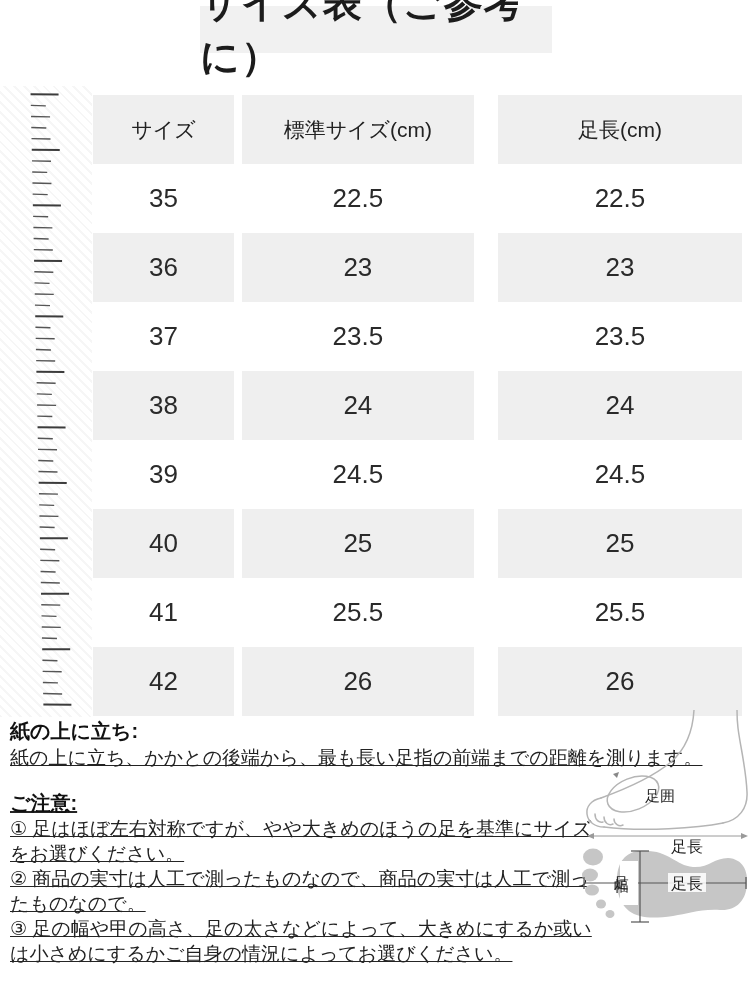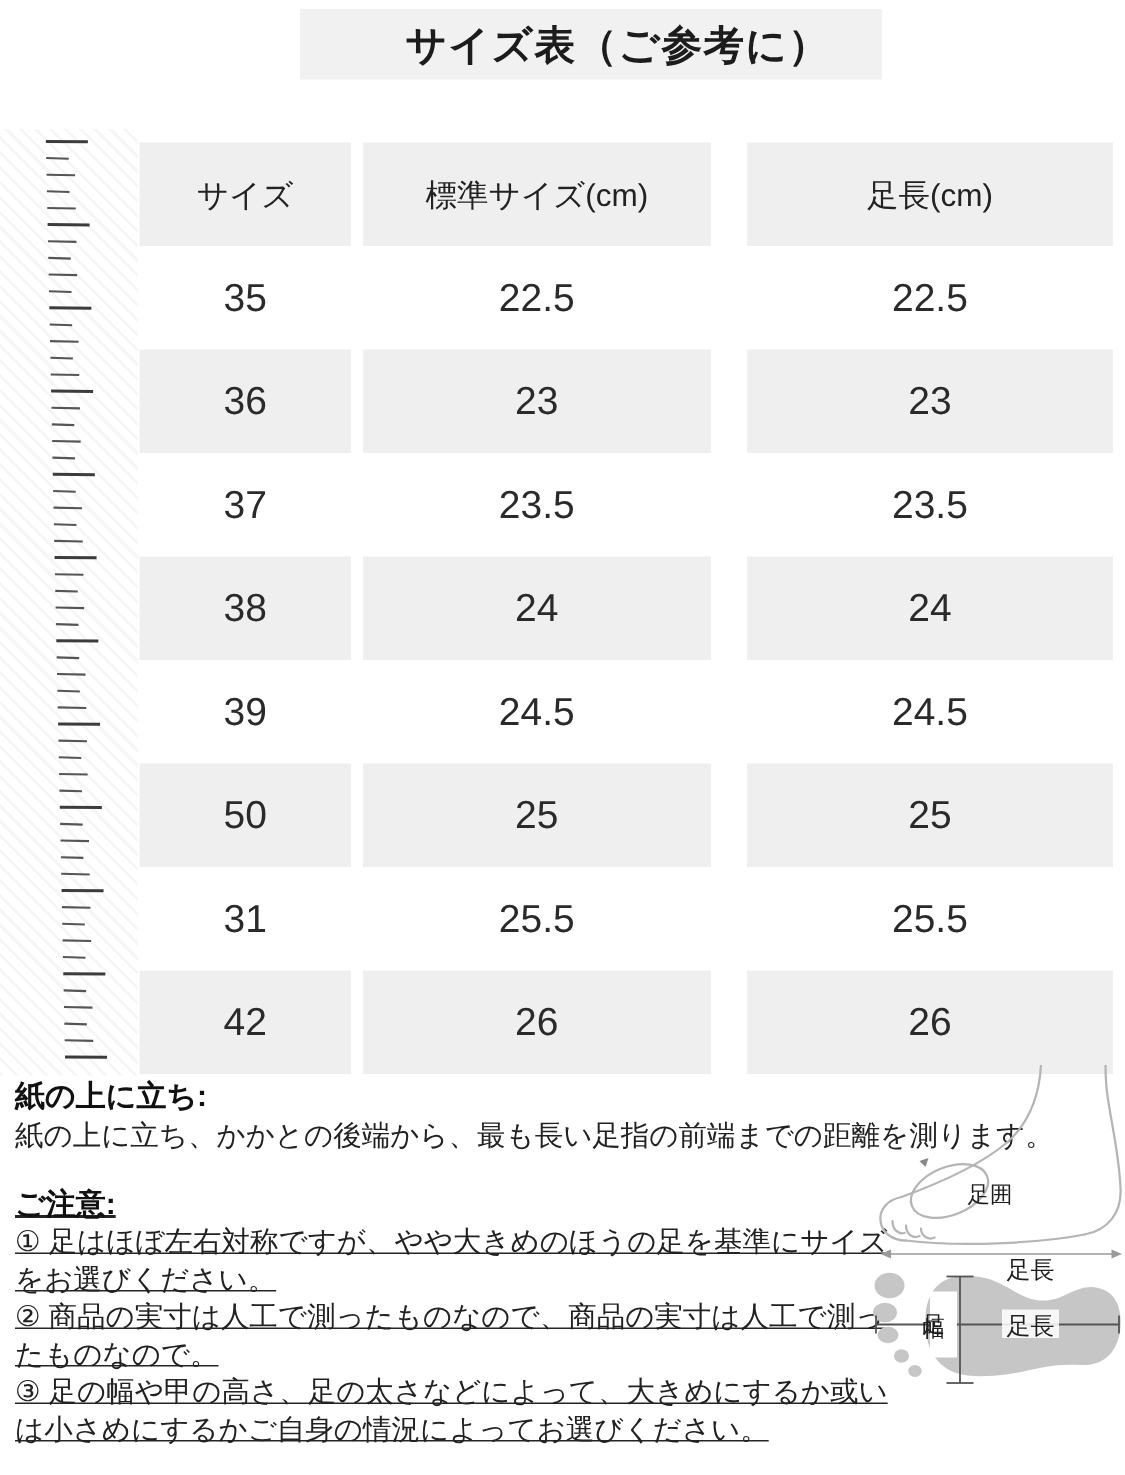--- a/index.html
+++ b/index.html
@@ -15,21 +15,21 @@
   .page{
     position:relative;width:750px;height:983px;overflow:hidden;
     background:#ffffff;color:var(--text);
     font-family:"Liberation Sans","DejaVu Sans",sans-serif;
   }
   
   .title-bar{
     position:absolute;left:200px;top:6px;width:352px;height:47px;
     background:var(--title-bg);
     display:flex;align-items:center;justify-content:center;
-    font-size:27px;font-weight:bold;letter-spacing:1px;color:#1c1c1c;padding-left:36px;
+    font-size:39px;font-weight:bold;letter-spacing:1px;color:#1c1c1c;
   }
   
   .ruler-strip{
     position:absolute;left:0;top:86px;width:92px;height:631px;
     background:repeating-linear-gradient(45deg,
       rgba(0,0,0,0.035) 0px, rgba(0,0,0,0.035) 2px,
       rgba(0,0,0,0) 2px, rgba(0,0,0,0) 7px);
   }
   .ruler-strip svg{position:absolute;left:0;top:0;}
   
@@ -40,21 +40,21 @@
     font-size:26px;color:#2a2a2a;
   }
   .c1{width:150px;}
   .c2{width:247px;margin-left:8px;}
   .c3{width:260px;margin-left:24px;}
   .t-row.gray .t-cell{background:var(--cell-gray);}
   .t-row.head .t-cell{background:var(--cell-gray);font-size:21px;color:#222;}
   
   .measure-block{position:absolute;left:10px;top:718px;width:702px;}
   .block-heading{font-size:20px;font-weight:bold;line-height:26px;color:#111;}
-  .measure-body{font-size:19px;line-height:27px;color:#222;}
+  .measure-body{font-size:19px;line-height:27px;color:#222;text-decoration:underline;}
   .notes-block{position:absolute;left:10px;top:790px;width:596px;text-decoration:underline;}
   .note-item{font-size:19px;line-height:25px;color:#222;}
   
   .foot-side{position:absolute;left:583px;top:710px;width:167px;height:145px;}
   .foot-print{position:absolute;left:578px;top:846px;width:172px;height:82px;}
   svg text{font-family:"Liberation Sans","DejaVu Sans",sans-serif;}
 </style>
 </head>
 <body>
 
@@ -156,27 +156,27 @@
       <div class="t-cell c3">24</div>
     </div>
 
     <div class="t-row">
       <div class="t-cell c1">39</div>
       <div class="t-cell c2">24.5</div>
       <div class="t-cell c3">24.5</div>
     </div>
 
     <div class="t-row gray">
-      <div class="t-cell c1">50</div>
+      <div class="t-cell c1">40</div>
       <div class="t-cell c2">25</div>
       <div class="t-cell c3">25</div>
     </div>
 
     <div class="t-row">
-      <div class="t-cell c1">31</div>
+      <div class="t-cell c1">41</div>
       <div class="t-cell c2">25.5</div>
       <div class="t-cell c3">25.5</div>
     </div>
 
     <div class="t-row gray">
       <div class="t-cell c1">42</div>
       <div class="t-cell c2">26</div>
       <div class="t-cell c3">26</div>
     </div>
   </div>

